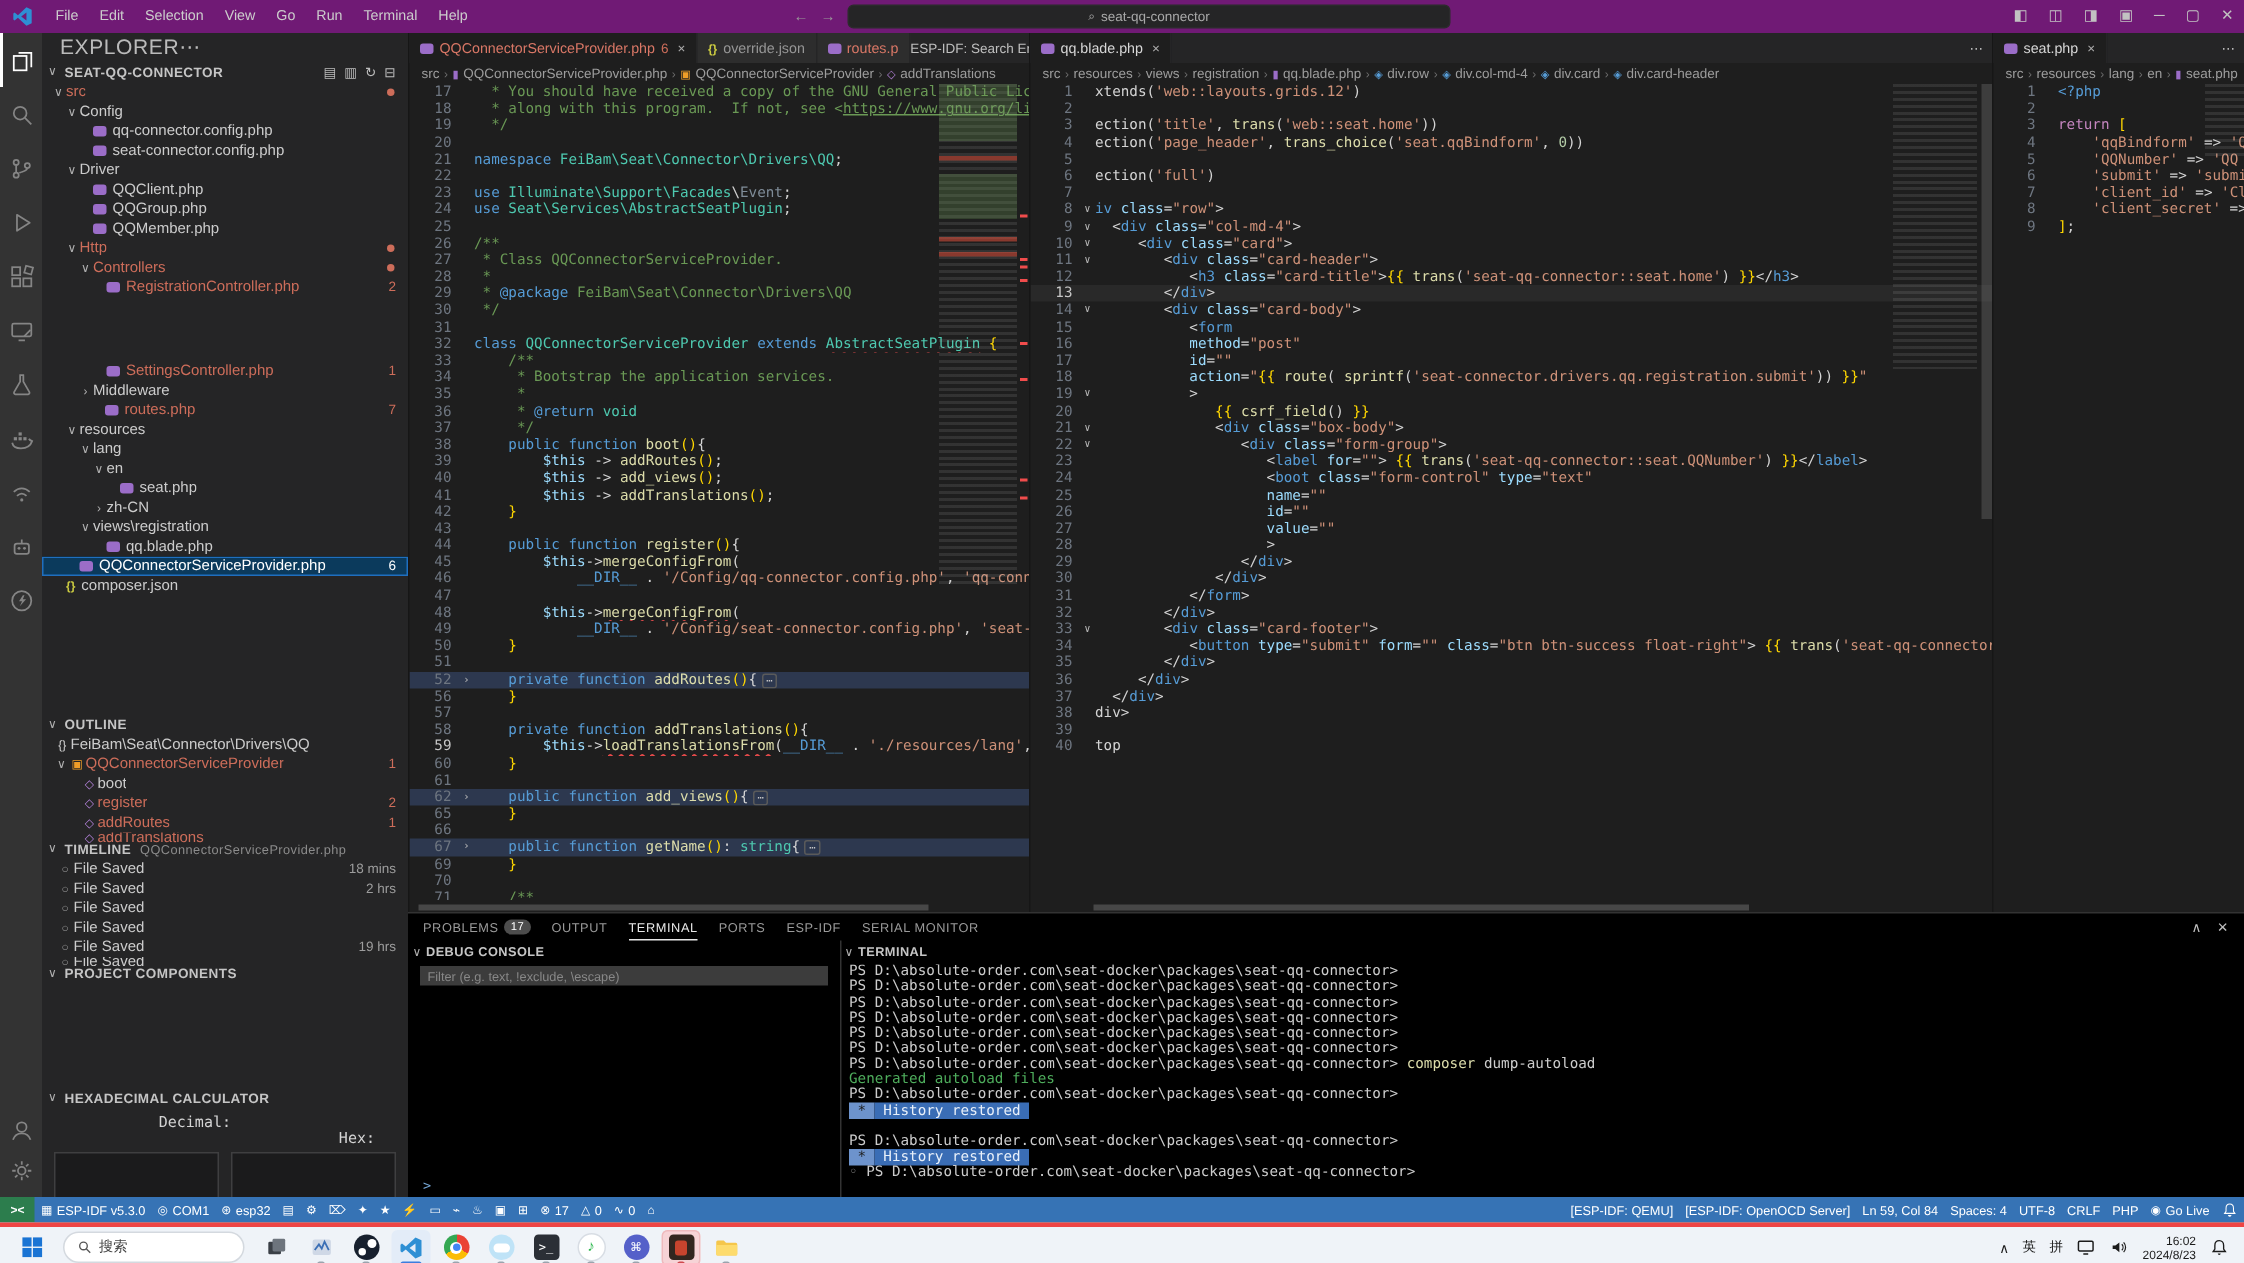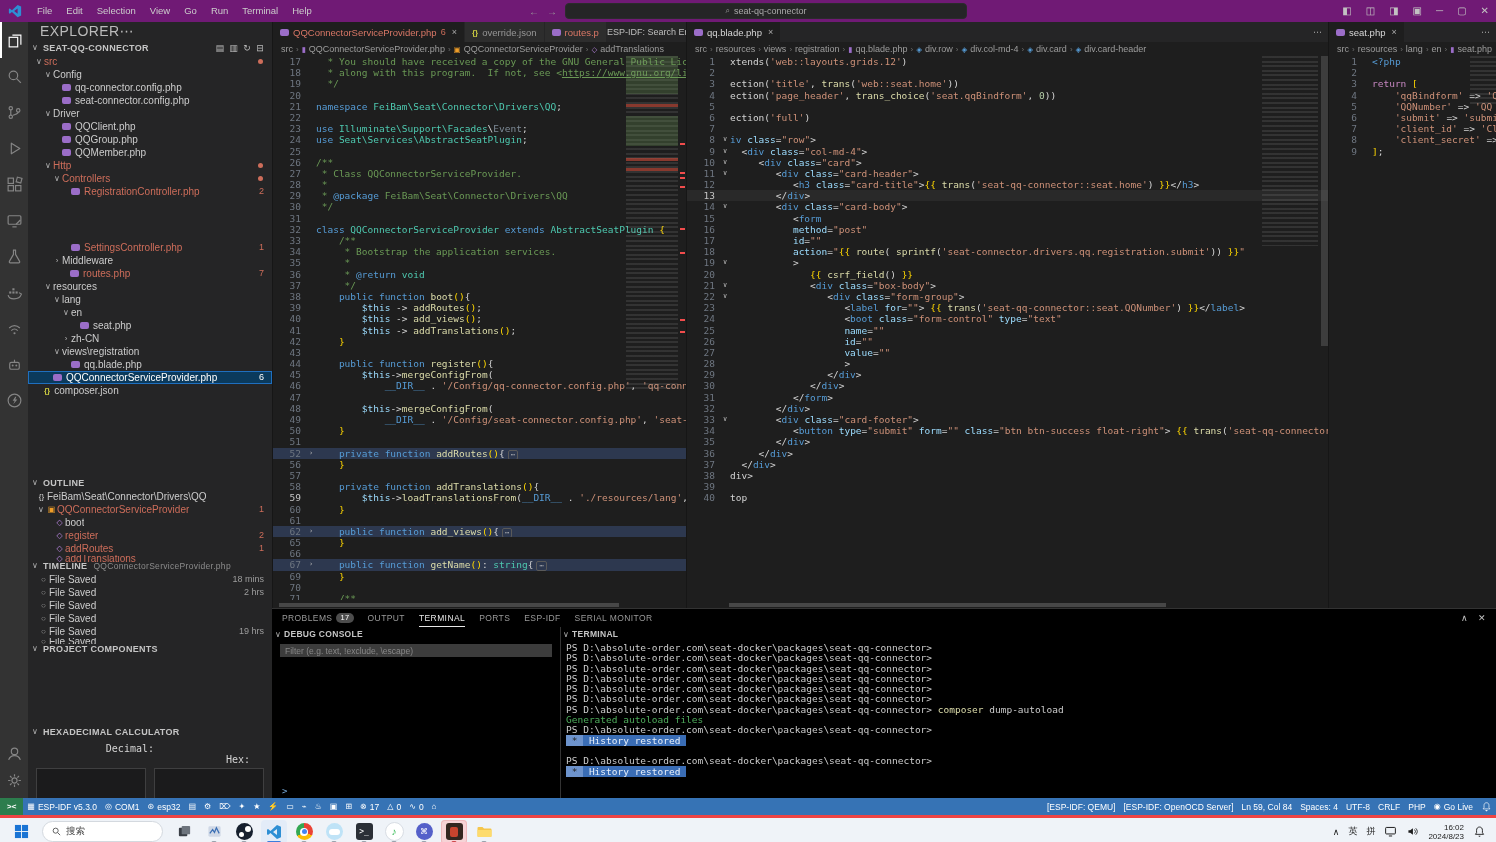--- a/index.html
+++ b/index.html
@@ -1191,20 +1191,21 @@
           <div class="tl"><span class="tm-d">PS D:\absolute-order.com\seat-docker\packages\seat-qq-connector&gt;</span></div>
           <div class="tl"><span class="tm-d">PS D:\absolute-order.com\seat-docker\packages\seat-qq-connector&gt;</span></div>
           <div class="tl"><span class="tm-d">PS D:\absolute-order.com\seat-docker\packages\seat-qq-connector&gt;</span></div>
           <div class="tl"><span class="tm-d">PS D:\absolute-order.com\seat-docker\packages\seat-qq-connector&gt; </span><span class="tm-y">composer</span><span class="tm-d"> dump-autoload</span></div>
           <div class="tl"><span class="tm-g">Generated autoload files</span></div>
           <div class="tl"><span class="tm-d">PS D:\absolute-order.com\seat-docker\packages\seat-qq-connector&gt;</span></div>
           <div class="tl"><span class="tm-badgemark"> * </span><span class="tm-badge"> History restored </span></div>
           <div class="tl"></div>
           <div class="tl"><span class="tm-d">PS D:\absolute-order.com\seat-docker\packages\seat-qq-connector&gt;</span></div>
           <div class="tl"><span class="tm-badgemark"> * </span><span class="tm-badge"> History restored </span></div>
+          <div class="tl"><span class="tm-dim">◦ </span><span class="tm-d">PS D:\absolute-order.com\seat-docker\packages\seat-qq-connector&gt;</span></div>
         </div>
     </div>
   </div>
 
   <div class="statusbar">
     <div id="stLeft" style="display:flex;height:100%;">
         <div class="st-item st-remote">
           <span class="ig">&gt;&lt;</span>
         </div>
         <div class="st-item">

